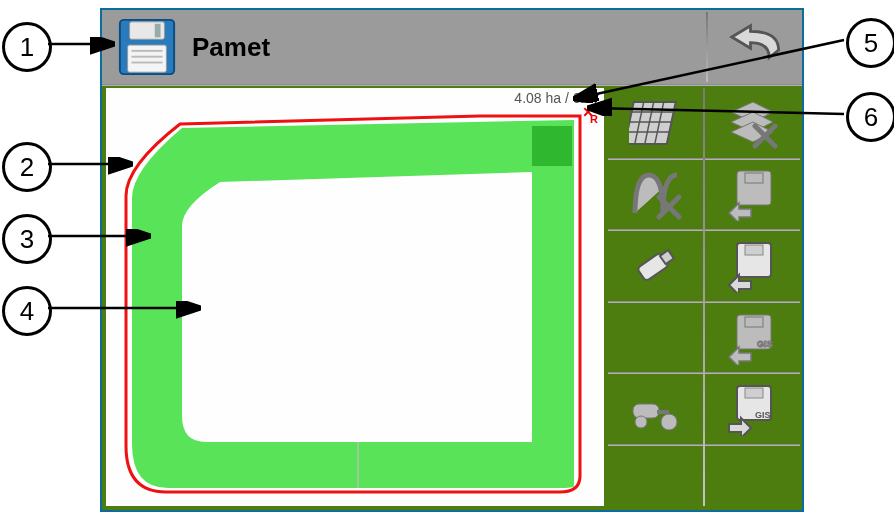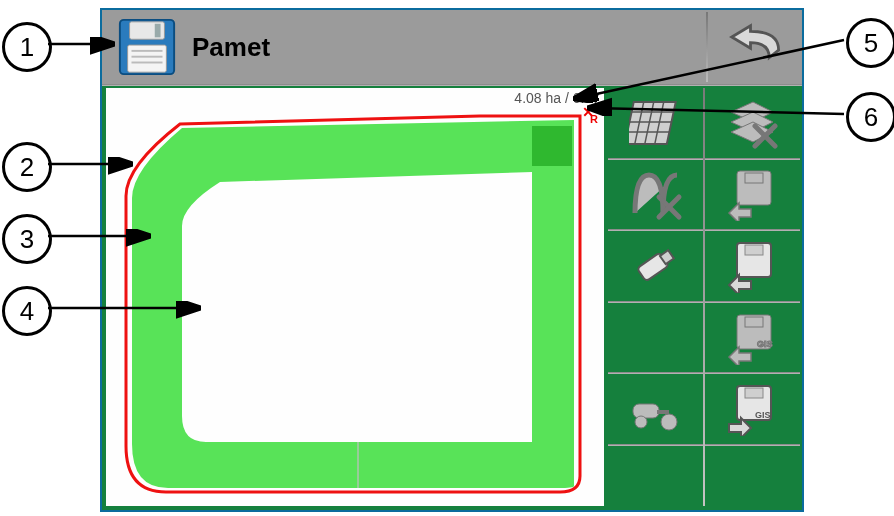--- a/index.html
+++ b/index.html
@@ -1,19 +1,19 @@
 <!DOCTYPE html>
 <html><head>
 <meta charset="utf-8">
 <style>
   html,body{margin:0;padding:0;width:894px;height:516px;background:#fff;font-family:Arial,Helvetica,sans-serif;overflow:hidden}
   .stage{position:absolute;left:0;top:0;width:894px;height:516px}
 
   
-  .device{position:absolute;left:100px;top:8px;width:700px;height:500px;border:2px solid #0b6c9e;background:#15803d;}
+  .device{position:absolute;left:100px;top:8px;width:700px;height:500px;border:2px solid #0b6c9e;background:#4d7c0f;}
   .header{position:absolute;left:0;top:0;right:0;height:74px;background:#9b9b9b;}
   .header .disk{position:absolute;left:14px;top:6px;width:62px;height:62px;}
   .header .title{position:absolute;left:90px;top:22px;font-size:26px;font-weight:700;color:#000}
   .header .back{position:absolute;right:14px;top:12px;width:60px;height:48px;}
   .header .sepV{position:absolute;right:94px;top:2px;width:2px;height:70px;background:linear-gradient(#777,#bbb)}
   .hRule{position:absolute;left:0;right:0;top:74px;height:2px;background:linear-gradient(#7a7a7a,#c4c4c4)}
 
   
   .work{position:absolute;left:4px;top:78px;width:498px;height:418px;background:#fefefe;}
   .areaCount{position:absolute;right:4px;top:2px;font-size:14px;color:#555}

